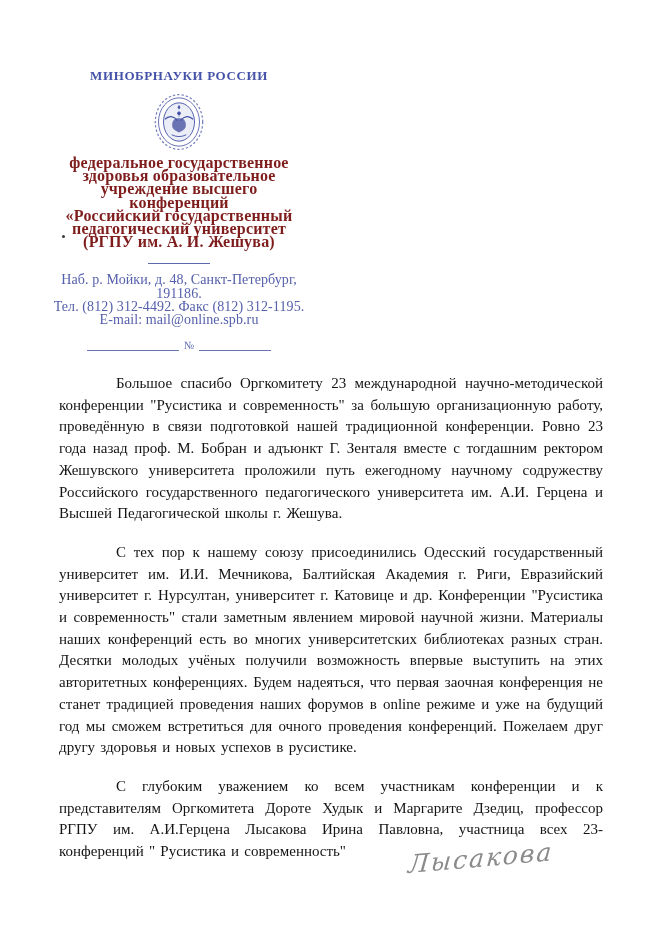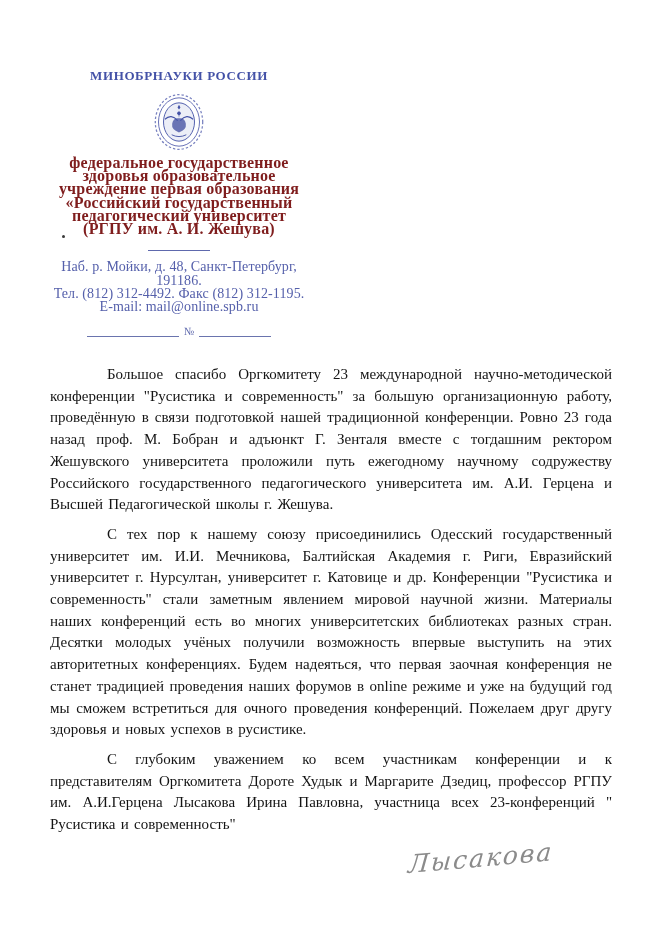--- a/index.html
+++ b/index.html
@@ -44,21 +44,21 @@
   }
   
   .letter{
     position:absolute;left:42px;top:356px;width:578px;
     color:#141414;font-size:15px;
   }
   .salutation{
     text-align:center;font-size:15.5px;line-height:22px;margin:0 0 3px 0;
   }
   .letter p{
-    margin:8px;text-align:justify;text-indent:57px;
+    margin:17px;text-align:justify;text-indent:57px;
     line-height:21.7px;word-spacing:1.5px;
   }
   
   .signature{
     position:absolute;left:408px;top:843px;width:160px;
     font-family:"DejaVu Serif", serif;
     font-style:italic;font-size:25px;color:#8b8b8b;
     transform:rotate(-5deg) skewX(-10deg);
     letter-spacing:2px;white-space:nowrap;
   }
@@ -79,21 +79,21 @@
         <path d="M30 15 l1.6 3.2 -1.6 2.2 -1.6 -2.2 z" fill="#4452a7"></path>
         <path d="M30 21 q1.6 4.5 0 9 q6.5 -1 7.5 6 q1 6.5 -7.5 9.5 q-8.5 -3 -7.5 -9.5 q1 -7 7.5 -6 q-1.6 -4.5 0 -9 z" fill="#6a74b5"></path>
         <circle cx="30" cy="24.5" r="2" fill="#4452a7"></circle>
         <path d="M14.5 31 q7 -6.5 14 1.5 M45.5 31 q-7 -6.5 -14 1.5" stroke="#4452a7" stroke-width="1.2" fill="none"></path>
         <path d="M22 48 q8 4 16 0" stroke="#4452a7" stroke-width="1" fill="none"></path>
       </svg>
     </div>
 
     <div class="inst-line">федеральное государственное</div>
     <div class="inst-line">здоровья образовательное</div>
-    <div class="inst-line">учреждение первая образования</div>
+    <div class="inst-line">учреждение высшего конференций</div>
     <div class="inst-line">«Российский государственный</div>
     <div class="inst-line">педагогический университет</div>
     <div class="inst-line">(РГПУ им. А. И. Жешува)</div>
 
     <hr class="lh-divider">
 
     <div class="addr-line">Наб. р. Мойки, д. 48, Санкт-Петербург, 191186.</div>
     <div class="addr-line">Тел. (812) 312-4492. Факс (812) 312-1195.</div>
     <div class="addr-line">E-mail: mail@online.spb.ru</div>
 

